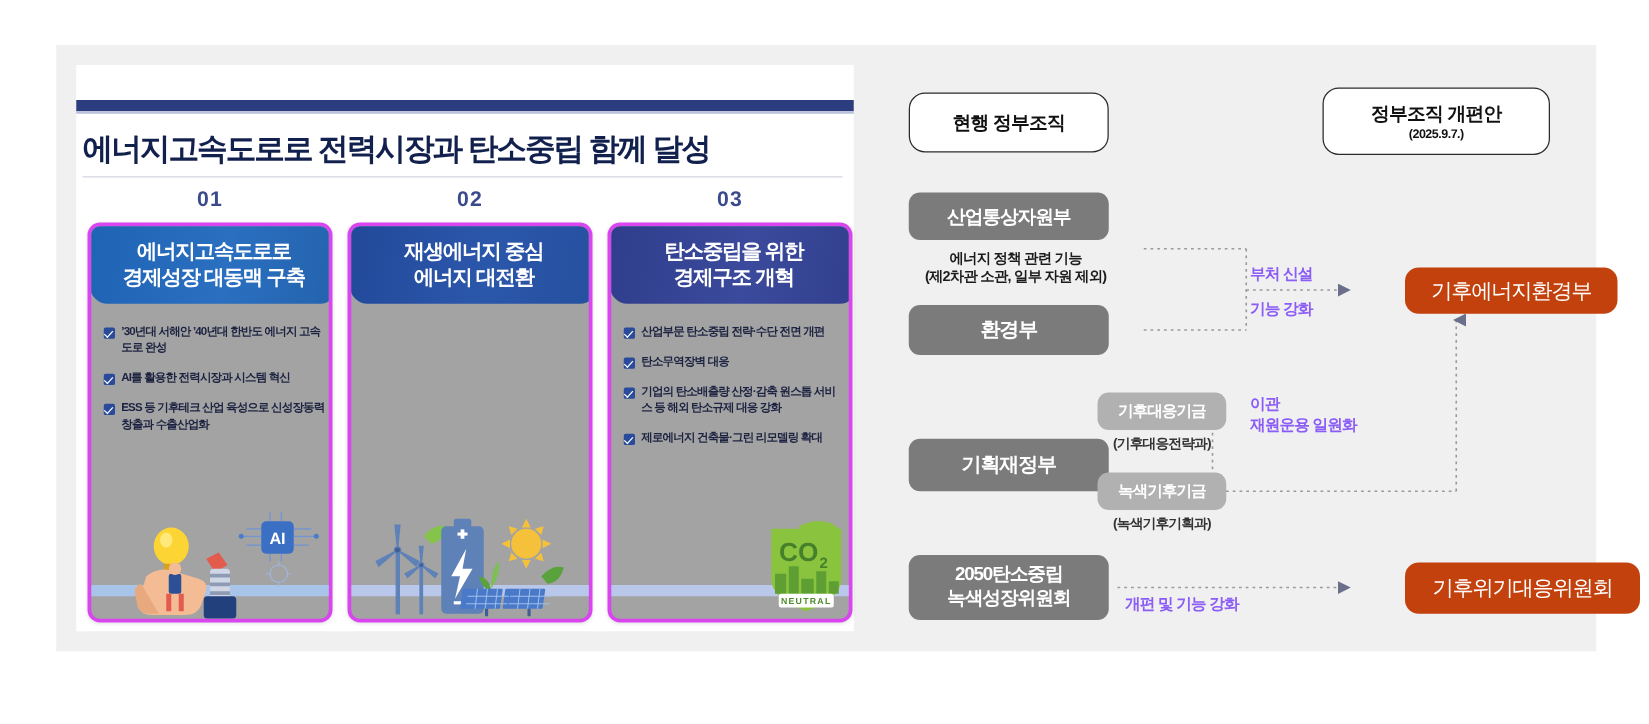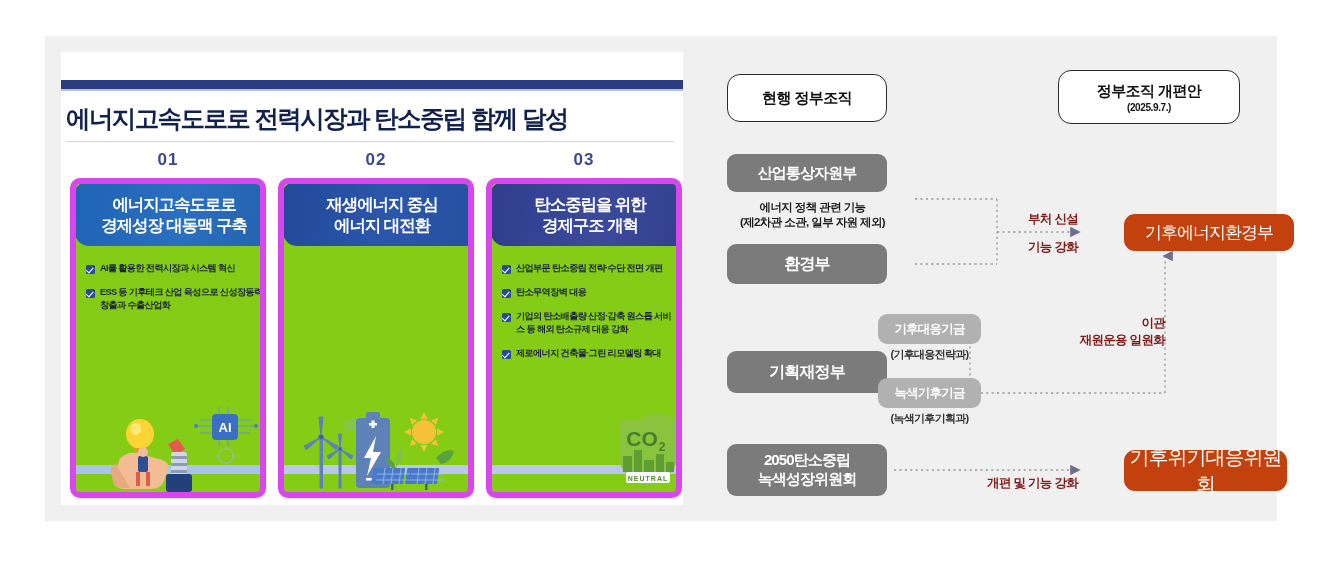--- a/index.html
+++ b/index.html
@@ -43,22 +43,22 @@
   .hr-thin {
     position: absolute; left: 5px; top: 89px;
     width: 608px; height: 1px; background: #d3d6e2;
   }
 
   
   .cards { position: absolute; left: 5px; top: 98px; width: 612px; height: 348px; }
   .card {
     position: absolute; top: 28px;
     width: 196px; height: 320px;
-    background: #84cc16;
-    border: 6px solid #d946ef;
+    background: #a3a3a3;
+    border: 3px solid #d946ef;
     border-radius: 10px;
     box-shadow: 0 1px 3px rgba(0,0,0,.10);
     overflow: hidden;
   }
   .card.c1 { left: 4px; }
   .card.c2 { left: 212px; }
   .card.c3 { left: 420px; }
 
   .card-num {
     position: absolute; top: 0; width: 196px;
@@ -136,22 +136,22 @@
   .box-gray  { background: #7b7b7b; font-weight: 900; letter-spacing: -0.9px; }
   .box-lgray { background: #b1b1b1; font-weight: 800; letter-spacing: -0.8px; }
   .box-navy  { background: #c2410c; font-weight: 400; letter-spacing: -1.0px; border-radius: 11px; margin-left: 44px; }
 
   .note {
     position: absolute; text-align: center;
     color: #1b1b1b; font-weight: 700; letter-spacing: -0.6px;
     line-height: 1.3;
   }
   .note-blue {
-    position: absolute; text-align: right;
-    color: #7f1d1d; font-weight: 900; letter-spacing: -0.7px;
+    position: absolute; text-align: left;
+    color: #8b5cf6; font-weight: 900; letter-spacing: -0.7px;
     line-height: 1.35;
   }
   .subnote {
     position: absolute; text-align: center;
     color: #333333; font-weight: 700; letter-spacing: -0.7px;
   }
   .conn { position: absolute; left: 0; top: 0; width: 577px; height: 453px; pointer-events: none; }
 </style>
 </head>
 <body>
@@ -172,20 +172,24 @@
       <div class="card-num n1">01</div>
       <div class="card-num n2">02</div>
       <div class="card-num n3">03</div>
 
       <div class="card c1">
         <div class="card-head">
           <span>에너지고속도로로</span>
           <span>경제성장 대동맥 구축</span>
         </div>
         <div class="bullets">
+          <div class="bullet">
+            <span class="chk"></span>
+            <span class="btext">’30년대 서해안 ’40년대 한반도 에너지 고속도로 완성</span>
+          </div>
           <div class="bullet">
             <span class="chk"></span>
             <span class="btext">AI를 활용한 전력시장과 시스템 혁신</span>
           </div>
           <div class="bullet">
             <span class="chk"></span>
             <span class="btext">ESS 등 기후테크 산업 육성으로 신성장동력 창출과 수출산업화</span>
           </div>
         </div>
         <div class="illus">
@@ -426,18 +430,18 @@
       <div>이관</div>
       <div>재원운용 일원화</div>
     </div>
 
     <div class="note-blue" style="left:200px; top:423px; width:178px; font-size:12.5px;">개편 및 기능 강화</div>
 
     <div class="box-navy" style="left:380px; top:162px; width:170px; height:37px; font-size:17px;">
       <span>기후에너지환경부</span>
     </div>
 
-    <div class="box-navy" style="left:380px; top:398px; width:163px; height:41px; font-size:20px;align-items:flex-end;">
+    <div class="box-navy" style="left:380px; top:398px; width:188px; height:41px; font-size:17px;">
       <span>기후위기대응위원회</span>
     </div>
 
   </div>
 </div>
 
 </body></html>

